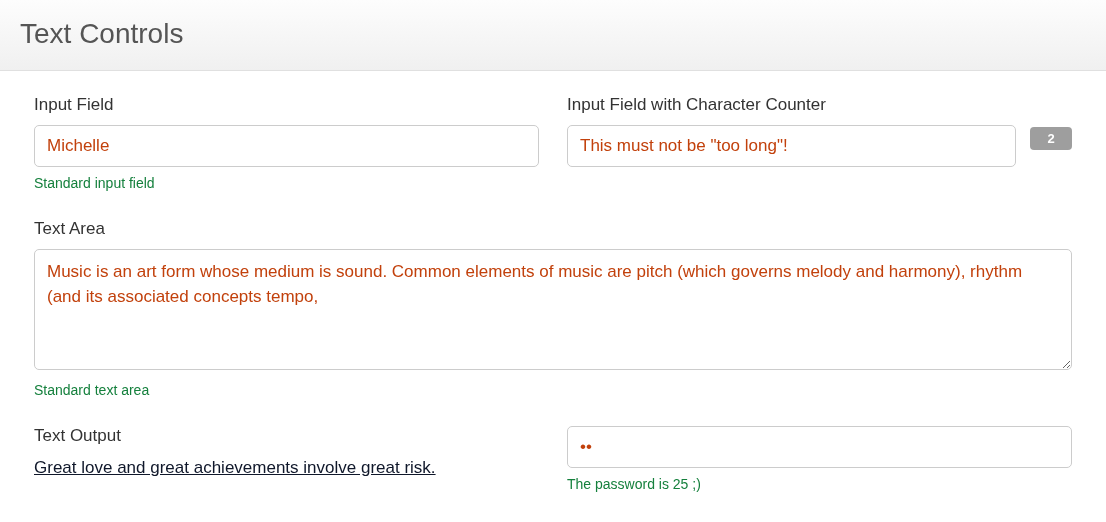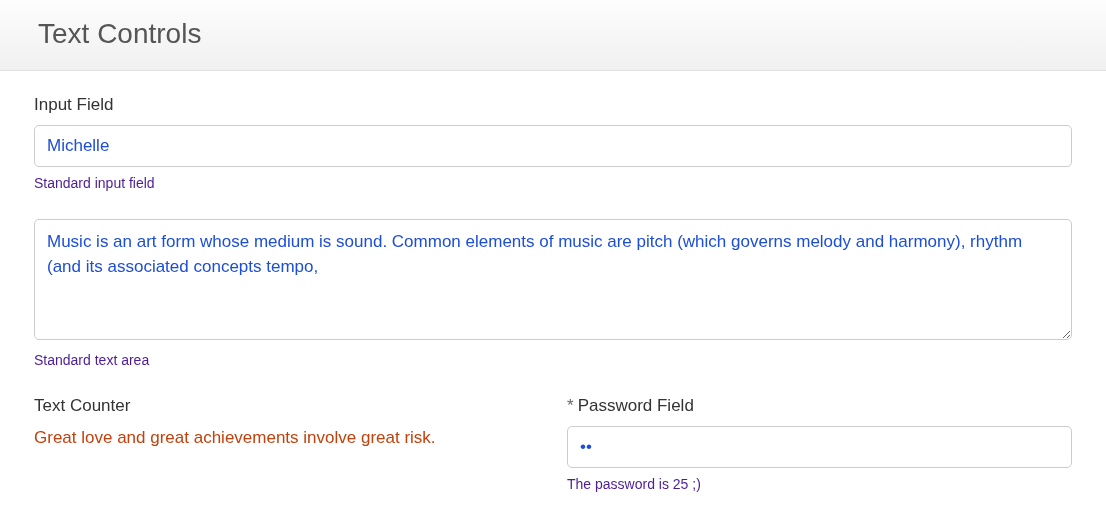--- a/index.html
+++ b/index.html
@@ -1,102 +1,108 @@
 <!DOCTYPE html>
 <html><head>
   <meta charset="utf-8">
   <style>
     * { box-sizing: border-box; margin: 0; padding: 0; }
     body { font-family: "Helvetica Neue", Helvetica, Arial, sans-serif; color: #333; background: #fff; }
     .page-header {
       background: linear-gradient(#fdfdfd, #f0f0f0);
       border-bottom: 1px solid #e0e0e0;
-      padding: 18px 38px 20px;
+      padding: 18px 20px 20px;
     }
     .page-header h1 {
       font-size: 28px;
       font-weight: 300;
       color: #555;
     }
     .content { padding: 24px 34px 40px; }
     .row { display: flex; gap: 28px; margin-bottom: 28px; }
     .col { flex: 1; min-width: 0; }
     .field-label {
       font-size: 17px;
       color: #333;
       margin-bottom: 10px;
       display: block;
     }
     .field-label .req { color: #666; margin-right: 4px; }
     .hint {
       font-size: 14px;
-      color: #4c1d95;
+      color: #15803d;
       margin-top: 8px;
     }
     .input, .textarea {
       width: 100%;
       border: 1px solid #ccc;
       border-radius: 5px;
       padding: 10px 12px;
       font-size: 17px;
-      color: #1d4ed8;
+      color: #c2410c;
       font-family: inherit;
       background: #fff;
     }
     .textarea { resize: vertical; line-height: 1.45; }
     .input-counter-wrap { display: flex; align-items: flex-start; gap: 14px; }
     .input-counter-wrap .input, .input-counter-wrap .textarea { flex: 1; }
     .counter {
       background: #9e9e9e;
       color: #fff;
       font-size: 13px;
       font-weight: 700;
       border-radius: 4px;
       padding: 4px 0;
       min-width: 42px;
       text-align: center;
       margin-top: 2px;
     }
     .text-output {
       font-size: 17px;
-      color: #c2410c;
+      color: #0f172a;
       line-height: 1.4;
+      text-decoration: underline;
     }
   </style>
 </head>
 <body>
 
 <div class="page-header">
   <h1>Text Controls</h1>
 </div>
 
 <div class="content">
 
   <div class="row">
     <div class="col">
       <label class="field-label">Input Field</label>
       <input class="input" type="text" value="Michelle" style="">
       <div class="hint">Standard input field</div>
     </div>
+    <div class="col">
+      <label class="field-label">Input Field with Character Counter</label>
+      <div class="input-counter-wrap">
+        <input class="input" type="text" value="This must not be &quot;too long&quot;!" style="">
+        <div class="counter">2</div>
+      </div>
+    </div>
   </div>
 
   <div class="row">
     <div class="col">
+      <label class="field-label">Text Area</label>
       <textarea class="textarea" rows="4" style="">Music is an art form whose medium is sound. Common elements of music are pitch (which governs melody and harmony), rhythm (and its associated concepts tempo,</textarea>
       <div class="hint">Standard text area</div>
     </div>
   </div>
 
   <div class="row">
     <div class="col">
-      <label class="field-label">Text Counter</label>
+      <label class="field-label">Text Output</label>
       <div class="text-output">Great love and great achievements involve great risk.</div>
     </div>
     <div class="col">
-      <label class="field-label">
-        <span class="req">*</span><span>Password Field</span>
-      </label>
       <input class="input" type="password" value="42" style="">
       <div class="hint">The password is 25 ;)</div>
     </div>
   </div>
 
 </div>
 
 </body></html>

